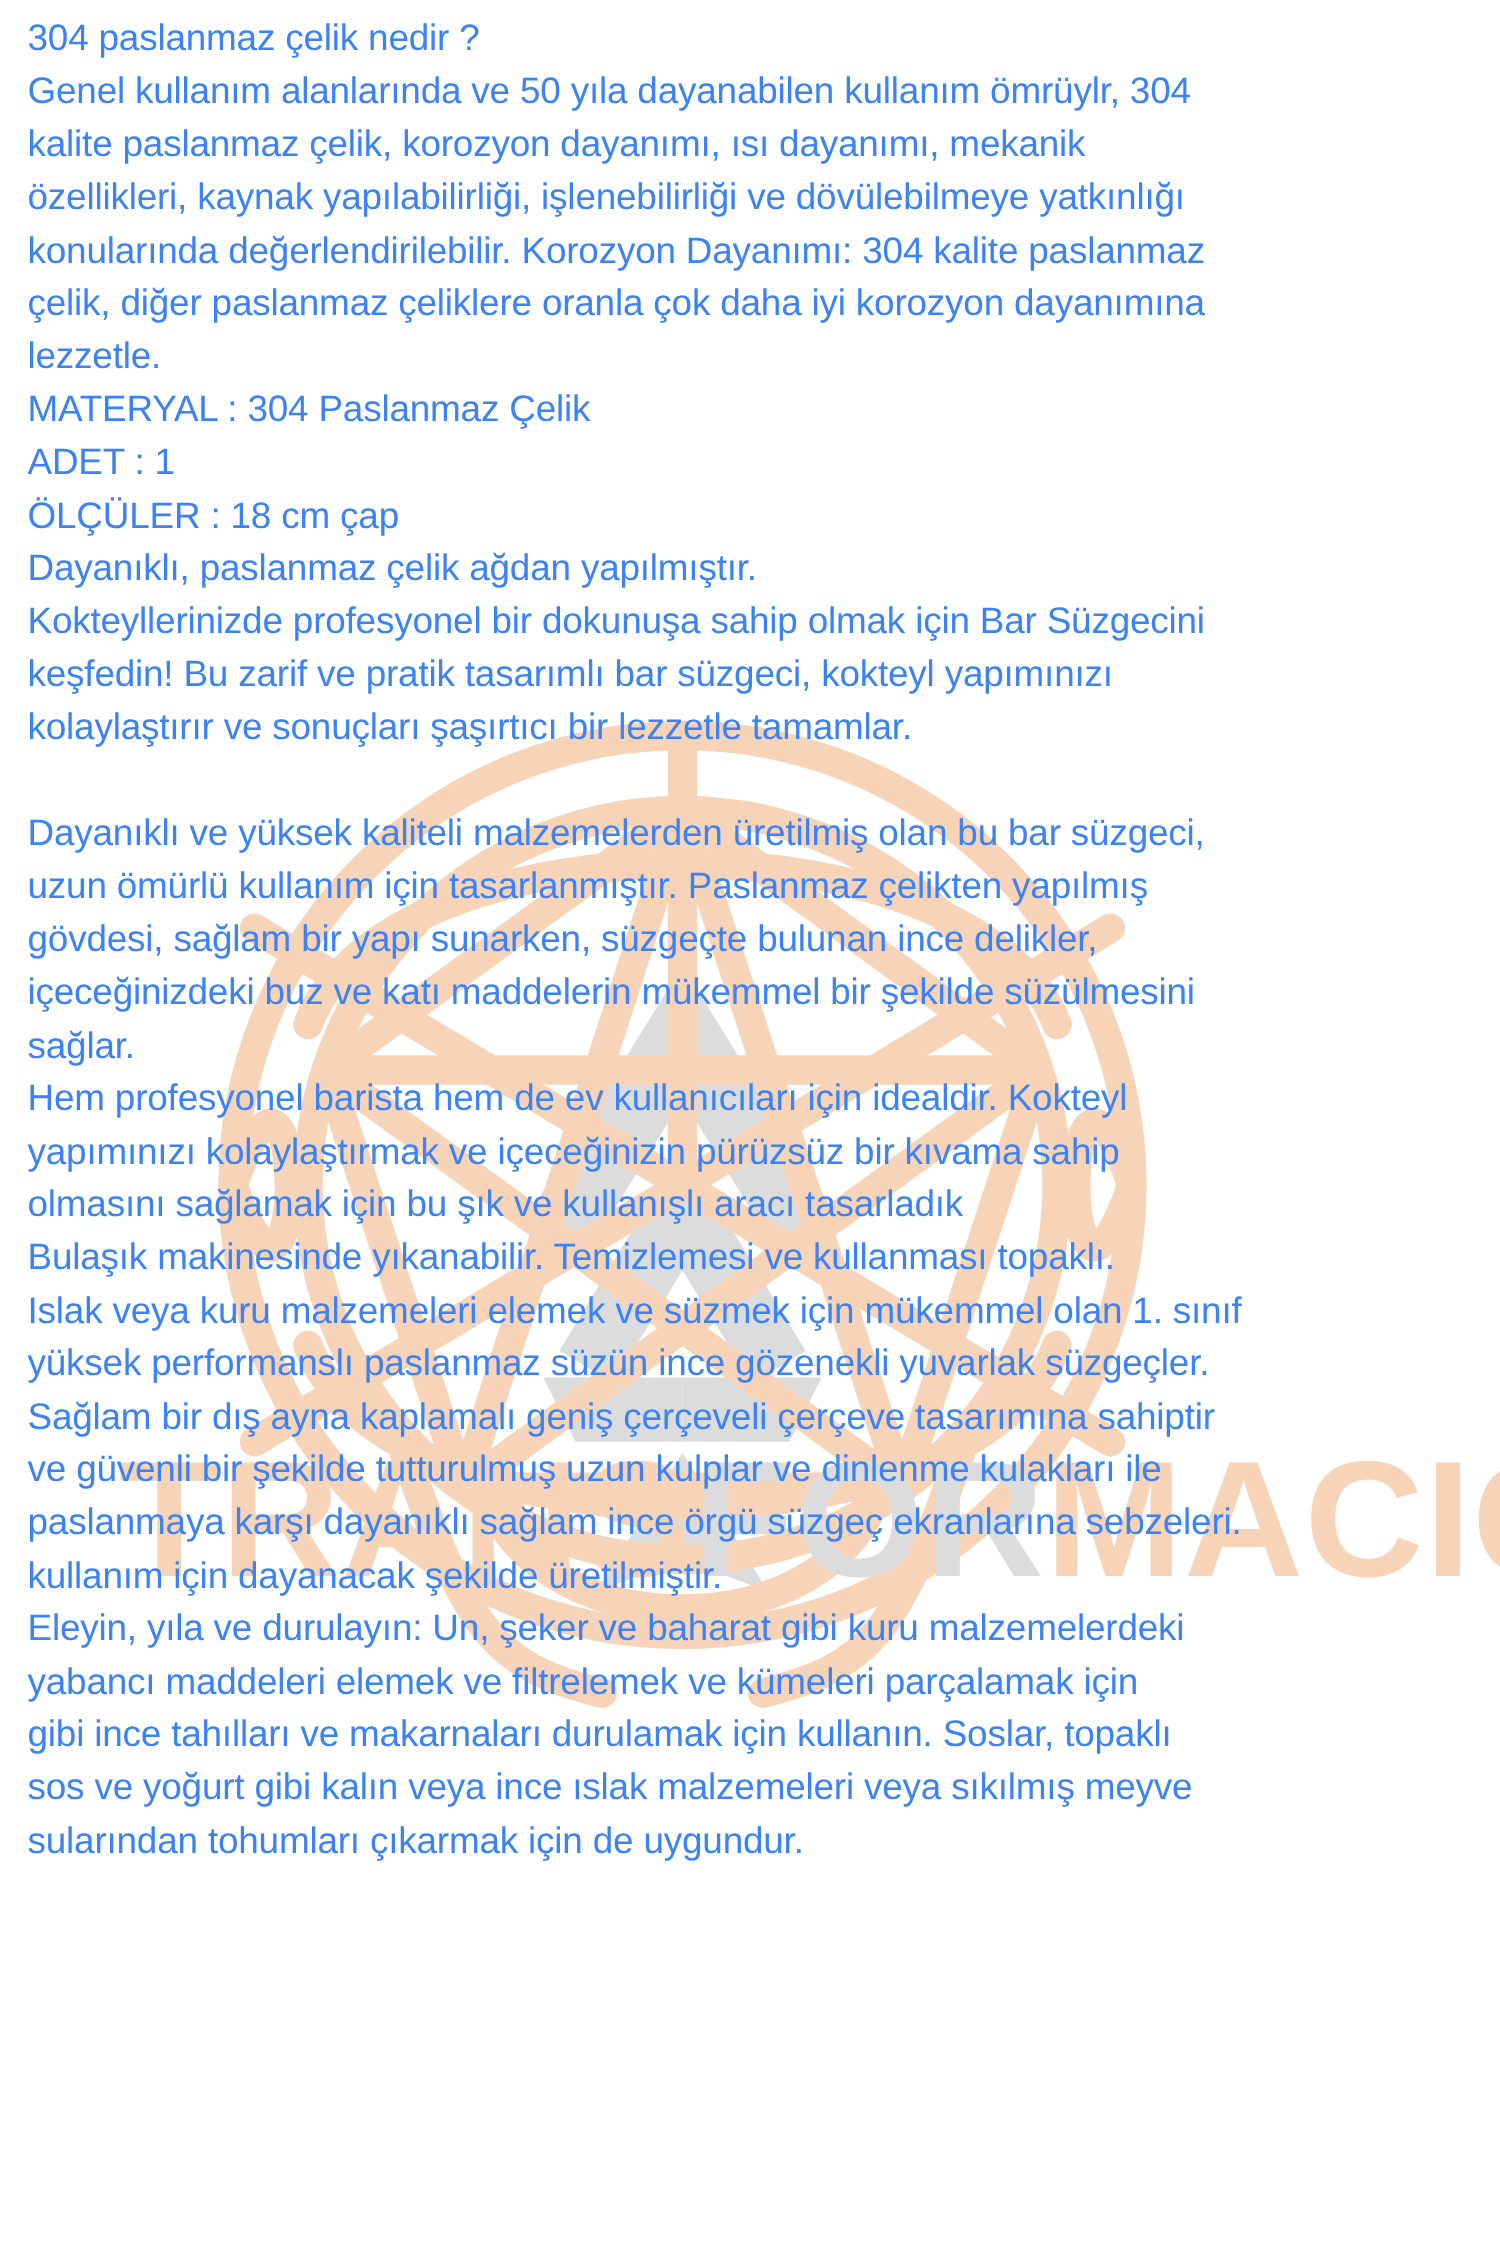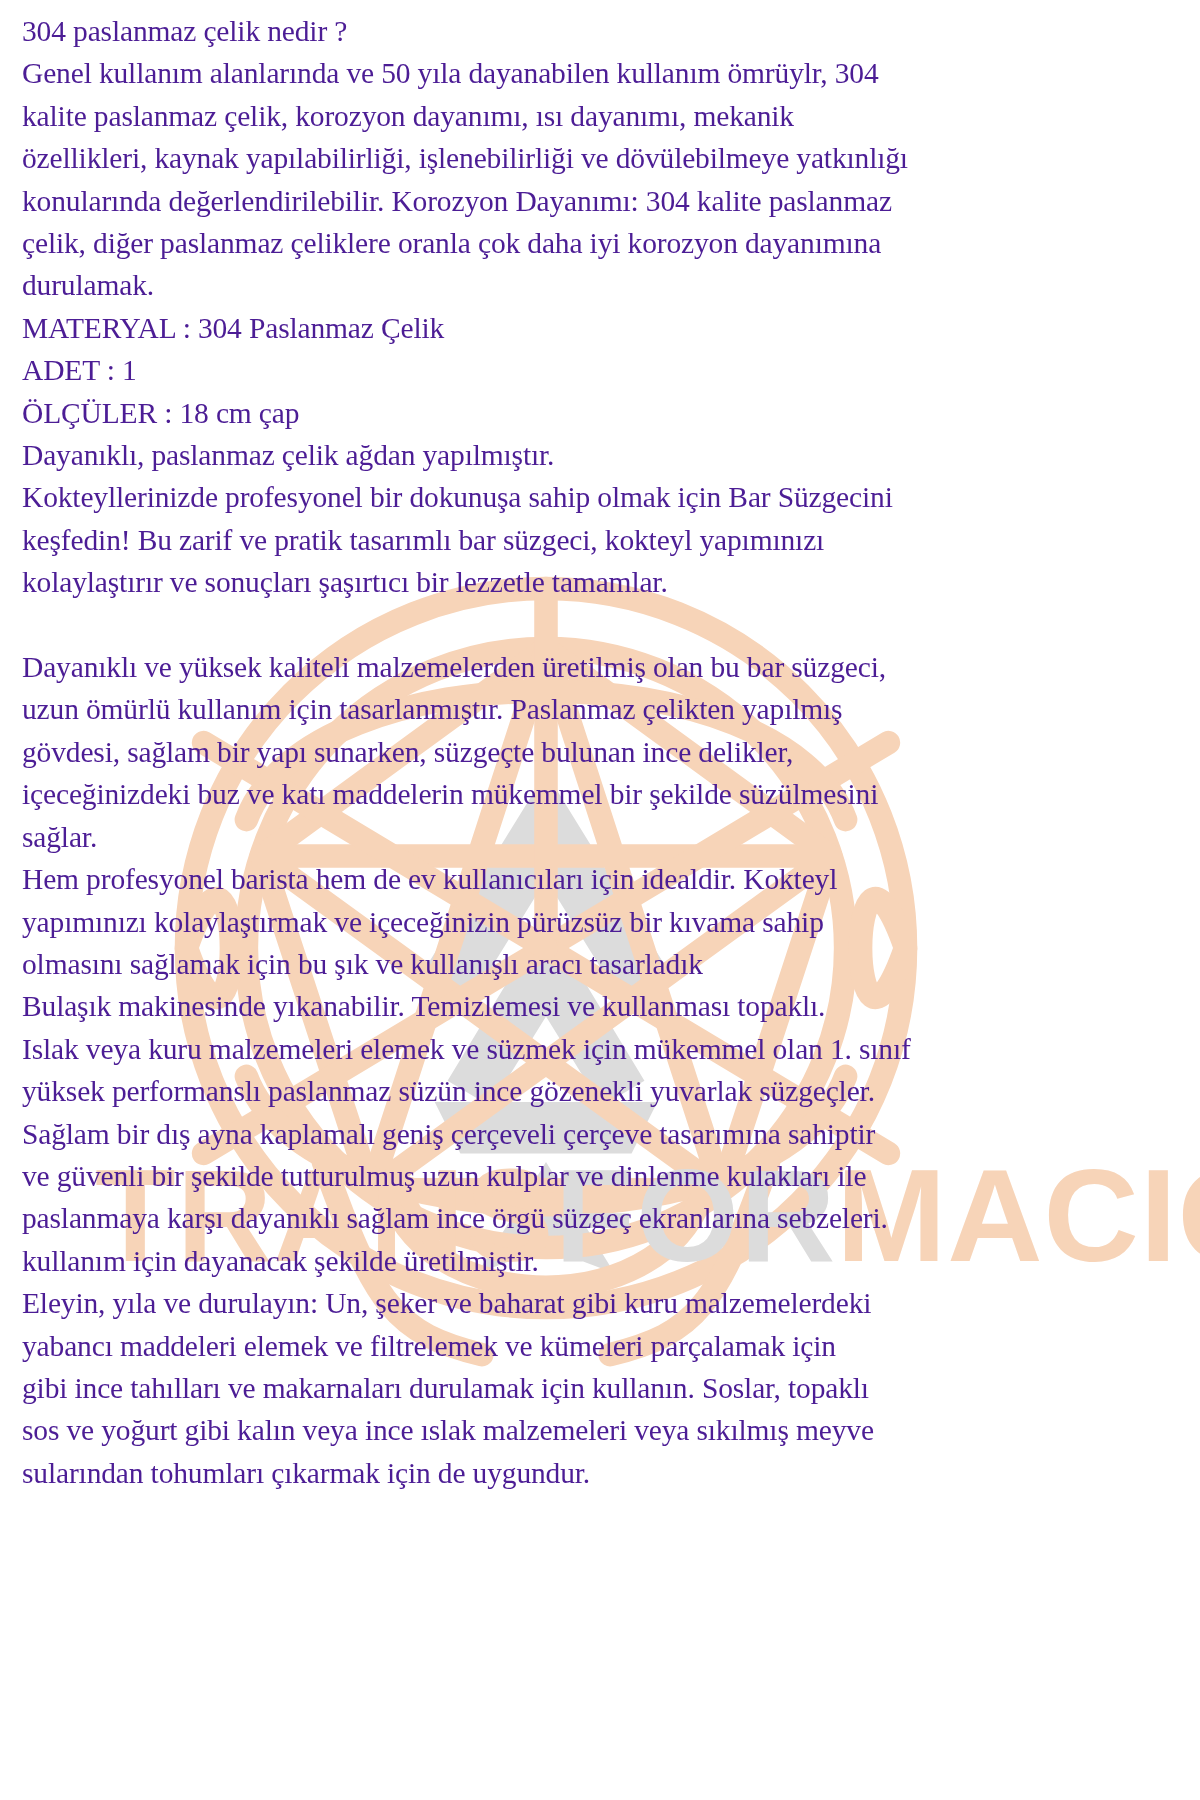--- a/index.html
+++ b/index.html
@@ -58,24 +58,23 @@
     left: 0;
     top: 0;
     width: 1200px;
     z-index: 2;
     padding: 10px 22px 0 22px;
     box-sizing: border-box;
   }
   .line {
     font-size: 29.5px;
     line-height: 42.4px;
-    color: #4c1d95;
+    color: #3b82f6;
     white-space: pre;
     letter-spacing: -0.15px;
-    font-family: Liberation Serif, serif;
   }
   .blank-line {
     height: 42.4px;
   }
 </style>
 </head>
 <body>
 
 <div id="watermark-layer">
 
@@ -118,21 +117,21 @@
 </div>
 
 <div id="doc">
   <div class="line">304 paslanmaz çelik nedir ?</div>
   <div id="body-lines">
       <div class="line">Genel kullanım alanlarında ve 50 yıla dayanabilen kullanım ömrüylr, 304</div>
       <div class="line">kalite paslanmaz çelik, korozyon dayanımı, ısı dayanımı, mekanik</div>
       <div class="line">özellikleri, kaynak yapılabilirliği, işlenebilirliği ve dövülebilmeye yatkınlığı</div>
       <div class="line">konularında değerlendirilebilir. Korozyon Dayanımı: 304 kalite paslanmaz</div>
       <div class="line">çelik, diğer paslanmaz çeliklere oranla çok daha iyi korozyon dayanımına</div>
-      <div class="line">durulamak.</div>
+      <div class="line">lezzetle.</div>
       <div class="line">MATERYAL : 304 Paslanmaz Çelik</div>
       <div class="line">ADET : 1</div>
       <div class="line">ÖLÇÜLER : 18 cm çap</div>
       <div class="line">Dayanıklı, paslanmaz çelik ağdan yapılmıştır.</div>
       <div class="line">Kokteyllerinizde profesyonel bir dokunuşa sahip olmak için Bar Süzgecini</div>
       <div class="line">keşfedin! Bu zarif ve pratik tasarımlı bar süzgeci, kokteyl yapımınızı</div>
       <div class="line">kolaylaştırır ve sonuçları şaşırtıcı bir lezzetle tamamlar.</div>
       <div class="blank-line"></div>
       <div class="line">Dayanıklı ve yüksek kaliteli malzemelerden üretilmiş olan bu bar süzgeci,</div>
       <div class="line">uzun ömürlü kullanım için tasarlanmıştır. Paslanmaz çelikten yapılmış</div>

